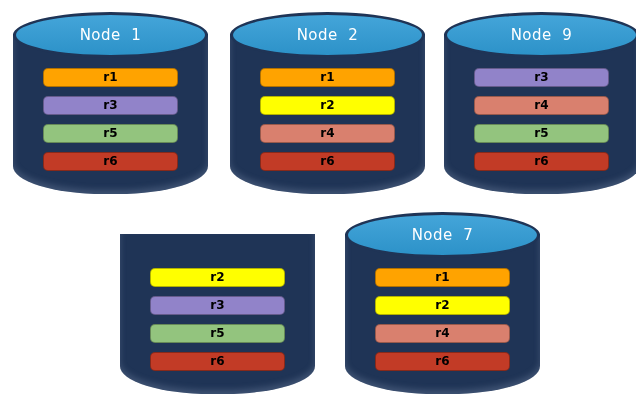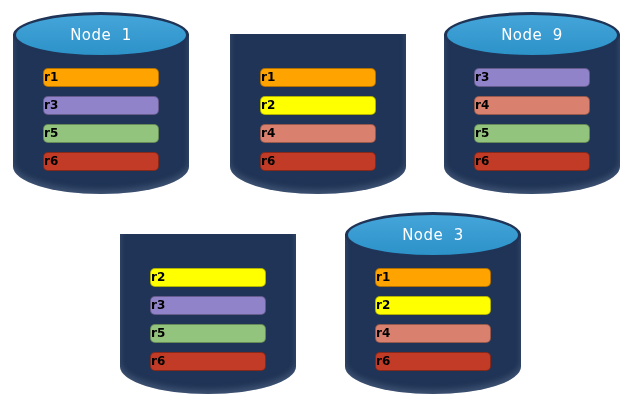--- a/index.html
+++ b/index.html
@@ -3,21 +3,21 @@
 <meta charset="utf-8">
 <style>
   html, body { margin: 0; padding: 0; }
   body {
     width: 636px; height: 408px;
     position: relative;
     background: #ffffff;
     font-family: "DejaVu Sans", "Liberation Sans", sans-serif;
     overflow: hidden;
   }
-  .node { position: absolute; width: 176px; height: 182px; }
+  .node { position: absolute; width: 195px; height: 182px; }
   .cyl-body {
     position: absolute; left: 0; right: 0; top: 22px; bottom: 0;
     background: var(--navy, #1f3456);
     border-radius: 0 0 90px 90px / 0 0 28px 28px;
     box-shadow: inset 0 -4px 6px rgba(160,175,205,0.25);
   }
   .cyl-top {
     position: absolute; left: 0; right: 0; top: 0; height: 46px;
     box-sizing: border-box;
     background: var(--topblue, #2f9bd5);
@@ -39,40 +39,44 @@
     z-index: 3;
   }
   .bar {
     height: 17px;
     border-radius: 5px;
     border: 1px solid rgba(0,0,0,0.30);
     color: var(--bartext, #000000);
     font-weight: bold;
     font-size: 12px;
     line-height: 17px;
+    text-align: center;
   }
 </style>
 </head>
 <body style="--navy: #1F3456; --topblue: #2F9BD5; --titlecolor: #FFFFFF; --bartext: #000000; background: rgb(255, 255, 255);">
 
 <div class="node" style="left:13px; top:12px">
   <div class="cyl-body"></div>
   <div class="cyl-top">
     <span class="node-title">Node  1</span>
   </div>
   <div class="bars">
     <div class="bar" style="background: rgb(255, 163, 0);">r1</div>
     <div class="bar" style="background: rgb(145, 131, 201);">r3</div>
     <div class="bar" style="background: rgb(147, 196, 126);">r5</div>
     <div class="bar" style="background: rgb(194, 59, 38);">r6</div>
   </div>
 </div>
 
 <div class="node" style="left:230px; top:12px">
   <div class="cyl-body"></div>
+  <div class="cyl-top">
+    <span class="node-title">Node  2</span>
+  </div>
   <div class="bars">
     <div class="bar" style="background: rgb(255, 163, 0);">r1</div>
     <div class="bar" style="background: rgb(255, 255, 0);">r2</div>
     <div class="bar" style="background: rgb(217, 128, 110);">r4</div>
     <div class="bar" style="background: rgb(194, 59, 38);">r6</div>
   </div>
 </div>
 
 <div class="node" style="left:444px; top:12px">
   <div class="cyl-body"></div>
@@ -93,21 +97,21 @@
     <div class="bar" style="background: rgb(255, 255, 0);">r2</div>
     <div class="bar" style="background: rgb(145, 131, 201);">r3</div>
     <div class="bar" style="background: rgb(147, 196, 126);">r5</div>
     <div class="bar" style="background: rgb(194, 59, 38);">r6</div>
   </div>
 </div>
 
 <div class="node" style="left:345px; top:212px">
   <div class="cyl-body"></div>
   <div class="cyl-top">
-    <span class="node-title">Node  3</span>
+    <span class="node-title">Node  7</span>
   </div>
   <div class="bars">
     <div class="bar" style="background: rgb(255, 163, 0);">r1</div>
     <div class="bar" style="background: rgb(255, 255, 0);">r2</div>
     <div class="bar" style="background: rgb(217, 128, 110);">r4</div>
     <div class="bar" style="background: rgb(194, 59, 38);">r6</div>
   </div>
 </div>
 
 </body></html>

